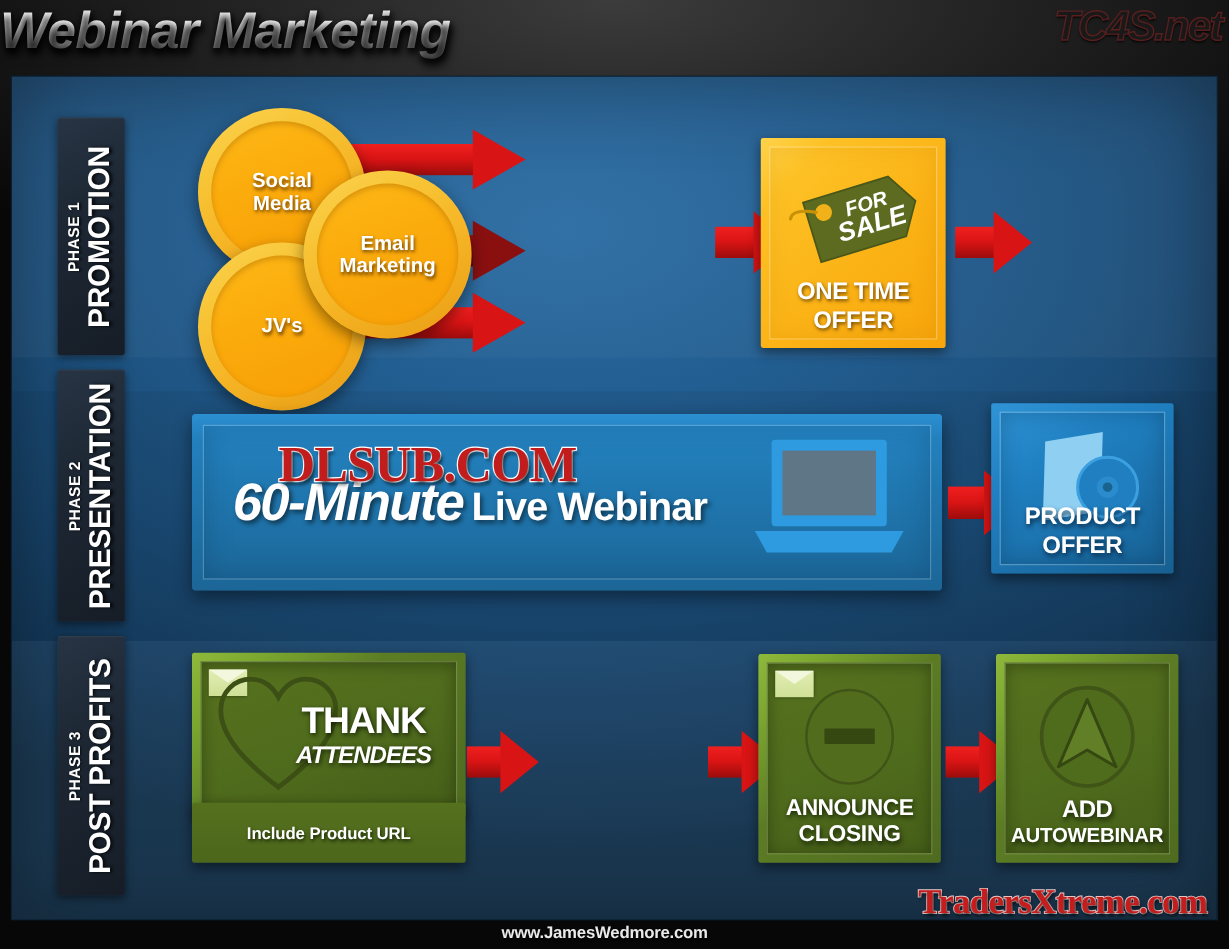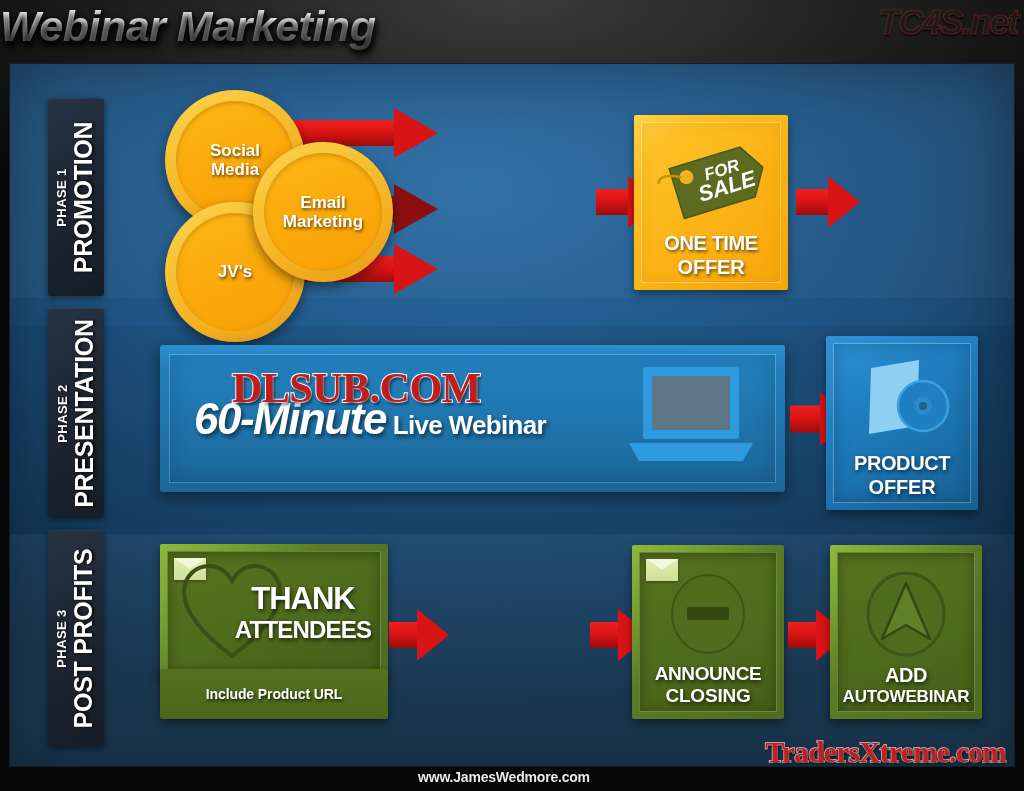--- a/index.html
+++ b/index.html
@@ -239,21 +239,21 @@
   }
   #webinar-duration {
     font-size: 44px;
     font-weight: bold;
     font-style: italic;
     color: #ffffff;
     letter-spacing: -1.5px;
     text-shadow: 2px 3px 4px rgba(0,0,0,0.55);
   }
   #webinar-live {
-    font-size: 26px;
+    font-size: 33px;
     font-weight: bold;
     color: #ffffff;
     letter-spacing: -0.7px;
     margin-left: 7px;
     text-shadow: 2px 3px 4px rgba(0,0,0,0.55);
   }
 
   .card-blue {
     background: linear-gradient(150deg, #2f94d6 0%, #1f7fc0 35%, #1a6ca4 75%, #175f90 100%);
   }
@@ -465,21 +465,21 @@
           <path d="M8 82 L132 82 L122 100 L18 100 Z" fill="#2e9ae0"></path>
         </svg>
       </div>
     </div>
 
     <div class="arrow" style="left:780px; top:328px; width:64px; height:54px;">
       <div class="tail" style="width:32px; height:27px;"></div>
       <div class="head" style="border-width:27px 0 27px 34px;"></div>
     </div>
 
-    <div class="card card-blue" style="left:816px; top:272px; width:152px; height:174px;">
+    <div class="card card-blue" style="left:816px; top:272px; width:152px; height:142px;">
       <div class="card-bevel"></div>
       <div class="card-icon" style="top:20px; height:88px;">
         <svg width="110" height="88" viewBox="0 0 110 88">
           <path d="M24 12 L72 4 L70 70 L22 78 Z" fill="#8fd0f2"></path>
           <circle cx="76" cy="50" r="25" fill="#1f7fc0"></circle>
           <circle cx="76" cy="50" r="25" fill="none" stroke="#3ba0e0" stroke-width="2.5"></circle>
           <circle cx="76" cy="50" r="9" fill="#2a8ccd"></circle>
           <circle cx="76" cy="50" r="4" fill="#19648f"></circle>
         </svg>
       </div>
@@ -493,21 +493,21 @@
       <div class="card card-green" style="left:0; top:0; width:228px; height:137px;">
         <div class="card-bevel"></div>
         <div style="position:absolute; left:18px; top:16px; z-index:2;">
           <svg width="108" height="104" viewBox="0 0 108 104">
             <path d="M54 96 C14 66 6 46 6 32 C6 16 18 6 31 6 C41 6 49 12 54 21 C59 12 67 6 77 6 C90 6 102 16 102 32 C102 46 94 66 54 96 Z" fill="none" stroke="#3c4f14" stroke-width="4"></path>
           </svg>
         </div>
         <div class="envelope"></div>
         <div style="position:absolute; left:0; right:0; top:50%; transform:translateY(-50%); padding-left:58px; z-index:3;">
           <div class="card-title" style="font-size:31px; letter-spacing:-1px;">THANK</div>
-          <div class="card-sub" style="font-size:24px; letter-spacing:-0.8px;">ATTENDEES</div>
+          <div class="card-sub" style="font-size:20px; letter-spacing:-0.8px;font-style:italic;">ATTENDEES</div>
         </div>
       </div>
       <div class="card card-green" style="left:0; top:125px; width:228px; height:50px; background:linear-gradient(180deg,#55711e 0%,#4c661b 100%);">
         <div id="thank-footer" style="top:0;">Include Product URL</div>
       </div>
     </div>
 
     <div class="arrow" style="left:379px; top:545px; width:60px; height:52px;">
       <div class="tail" style="width:30px; height:26px;"></div>
       <div class="head" style="border-width:26px 0 26px 32px;"></div>

